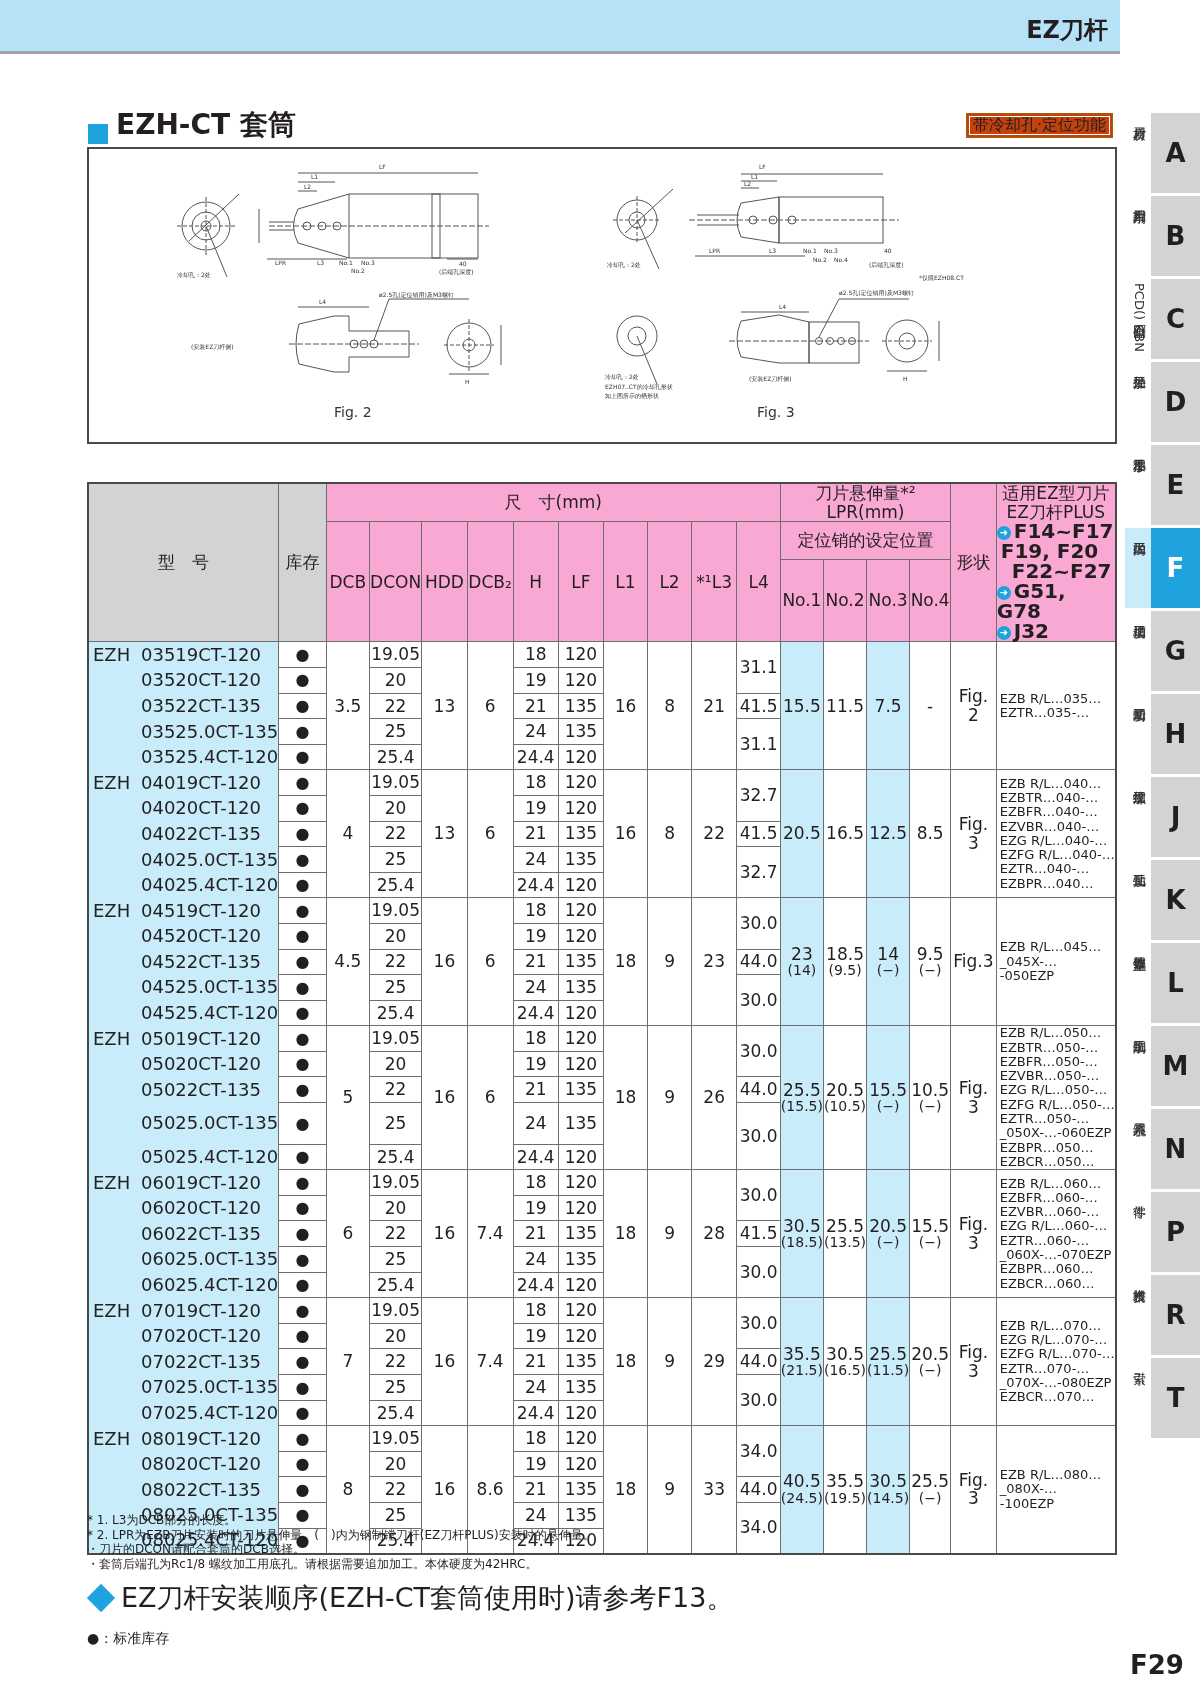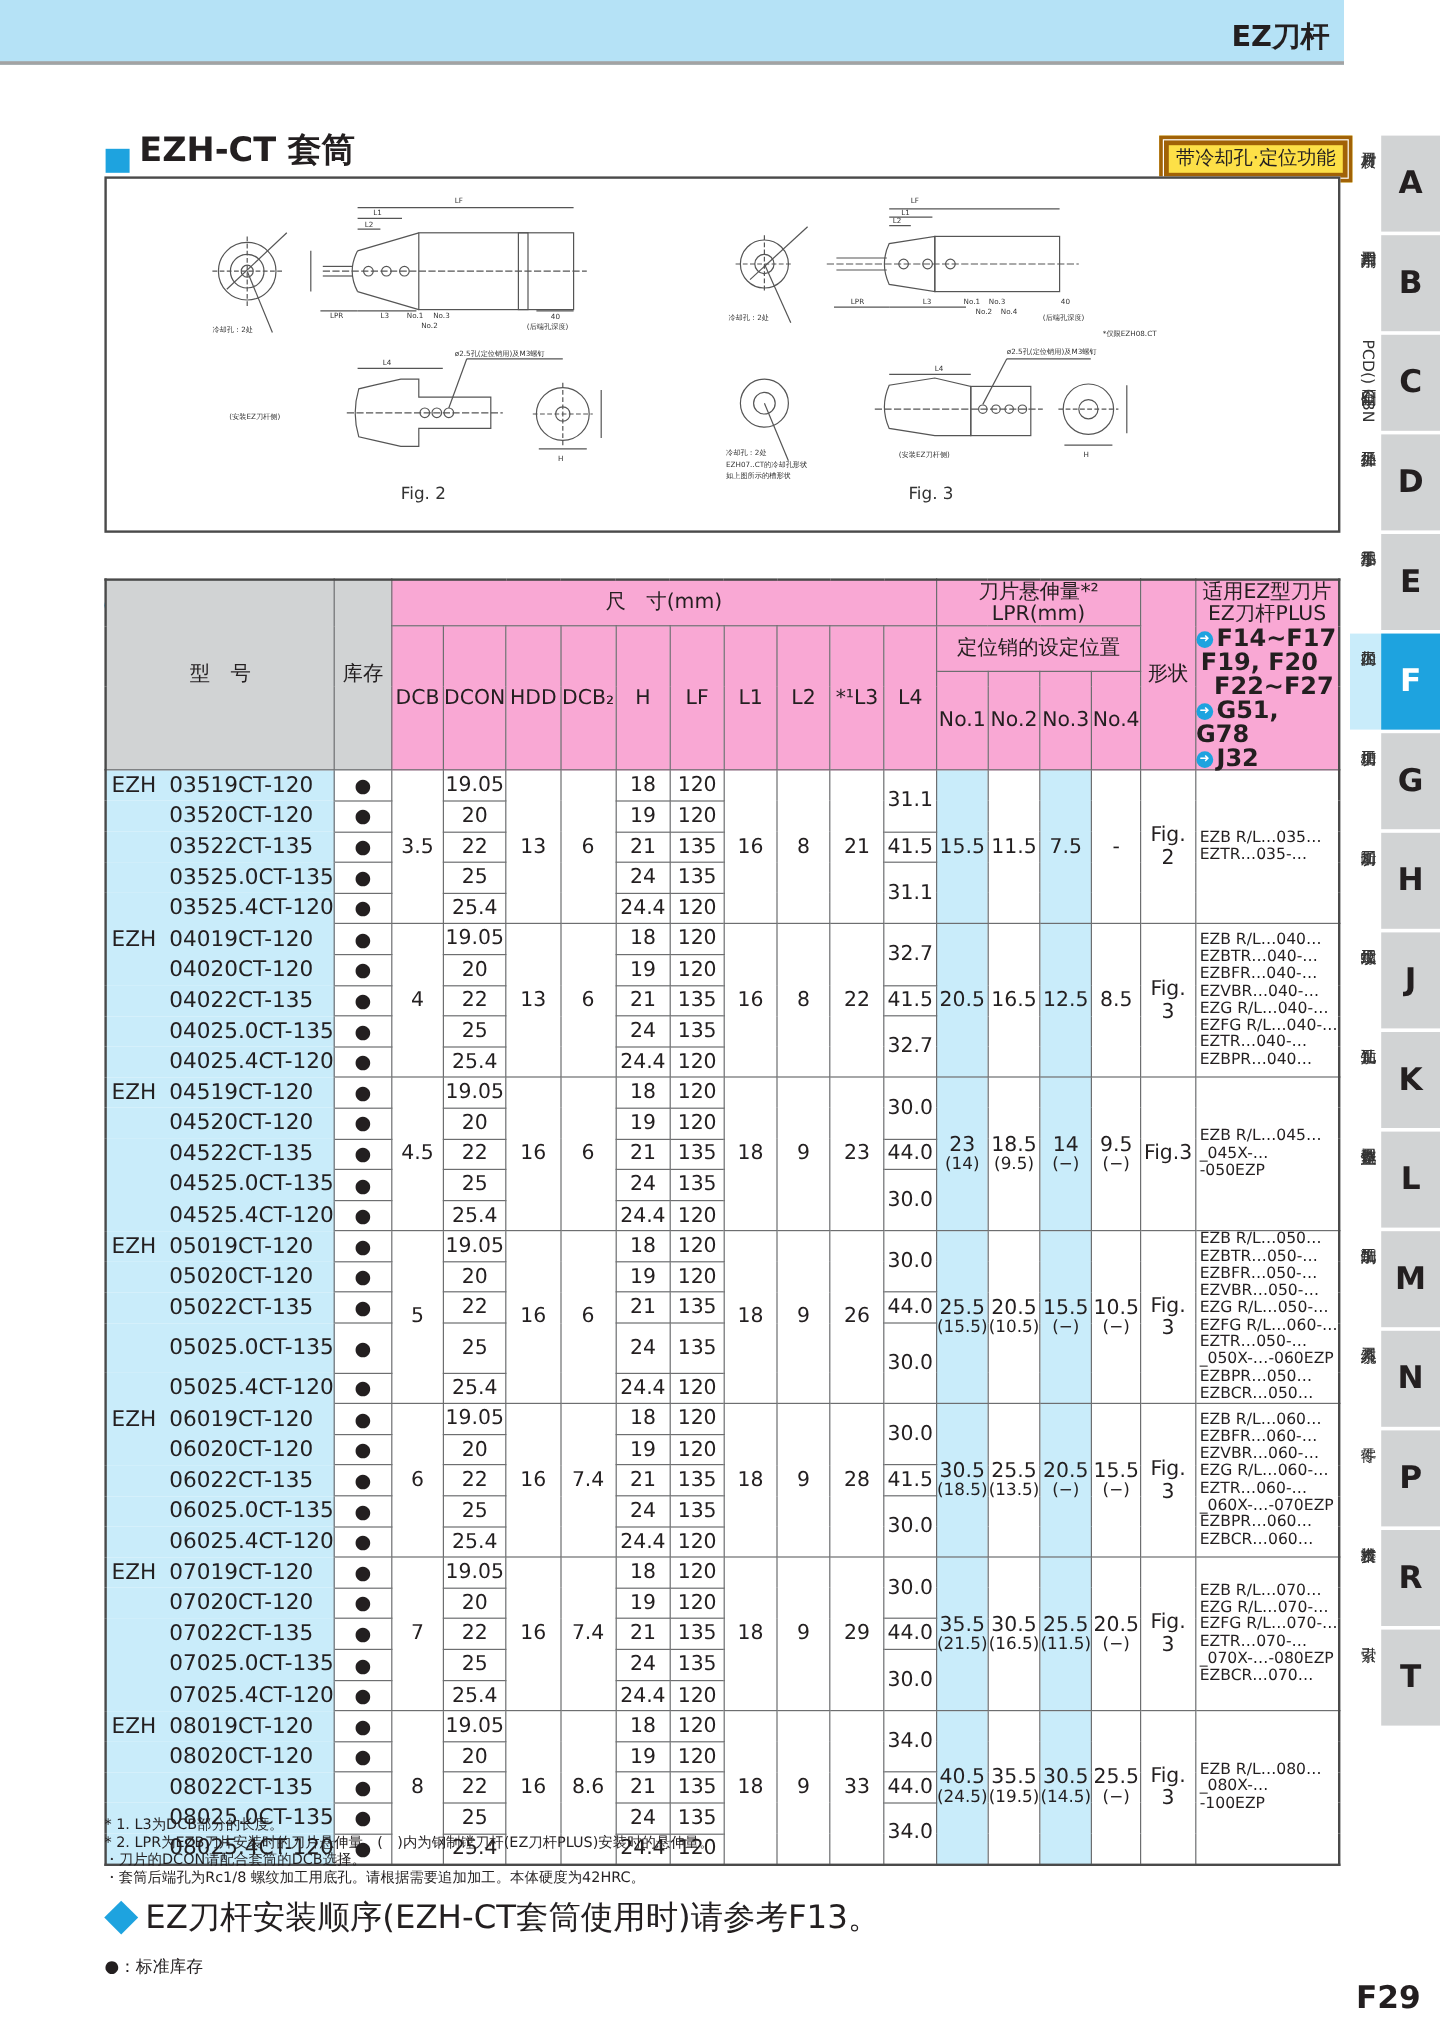--- a/index.html
+++ b/index.html
@@ -1,21 +1,21 @@
 <!DOCTYPE html>
 <html><head>
 <meta charset="utf-8">
 <style>
 *{box-sizing:border-box;margin:0;padding:0}
 body{width:1200px;height:1697px;background:#fff;font-family:"DejaVu Sans","Liberation Sans",sans-serif;color:#231f20;position:relative;overflow:hidden}
 .topbar{position:absolute;left:0;top:0;width:1120px;height:54px;background:#b5e2f6;border-bottom:3px solid #a3a3a3}
 .topbar .t{position:absolute;right:12px;top:14px;font-size:24px;font-weight:bold;color:#231f20}
 .sec-title{position:absolute;left:88px;top:106px;font-size:28px;font-weight:bold;display:flex;align-items:flex-end}
 .sec-title .sq{display:inline-block;width:20px;height:20px;background:#1ea3df;margin-right:8px}
-.badge{position:absolute;left:966px;top:113px;border:8px solid #a16207;background:#fde047;font-size:16px;padding:1px 6px;outline:1px solid #fff;outline-offset:-4px}
+.badge{position:absolute;left:966px;top:113px;border:1px solid #a16207;background:#c2410c;font-size:16px;padding:1px 6px;outline:1px solid #fff;outline-offset:-4px}
 .figbox{position:absolute;left:87px;top:147px;width:1030px;height:297px;border:2px solid #4a4a4a;background:#fff}
 .figlabel{position:absolute;font-size:14px;color:#333}
 .subhead{position:absolute;left:87px;top:484px;font-size:21px;display:flex;align-items:flex-end}
 .subhead .dot{width:15px;height:15px;border-radius:50%;background:#1ea3df;margin-right:5px}
 table.spec{position:absolute;left:87px;top:482px;width:1030px;border-collapse:collapse;font-size:17px;border:2px solid #4a4a4a}
 table.spec td,table.spec th{border:1px solid #6d6e70;text-align:center;font-weight:normal;height:25.6px;padding:0;line-height:1.1}
 table.spec thead th{background:#f9a8d4}
 table.spec thead th.dark{background:#d1d3d4}
 .model{background:#c9ecfa;text-align:left!important;font-weight:bold;font-size:18px;white-space:nowrap;border-top:none!important;border-bottom:none!important}
 .model .pre{display:inline-block;width:52px;padding-left:4px}
@@ -479,21 +479,21 @@
           <div class="small">(−)</div>
         </td>
         <td rowspan="5" style="white-space:pre-line">Fig.
 3</td>
         <td rowspan="5" class="fit">
           <div>EZB R/L…050…</div>
           <div>EZBTR…050-…</div>
           <div>EZBFR…050-…</div>
           <div>EZVBR…050-…</div>
           <div>EZG R/L…050-…</div>
-          <div>EZFG R/L…060-…</div>
+          <div>EZFG R/L…050-…</div>
           <div>EZTR…050-…</div>
           <div>_050X-…-060EZP</div>
           <div>EZBPR…050…</div>
           <div>EZBCR…050…</div>
         </td>
       </tr>
       <tr>
         <td class="model"><span class="pre"></span><span>05020CT-120</span></td>
         <td class="stock">●</td>
         <td>20</td>

